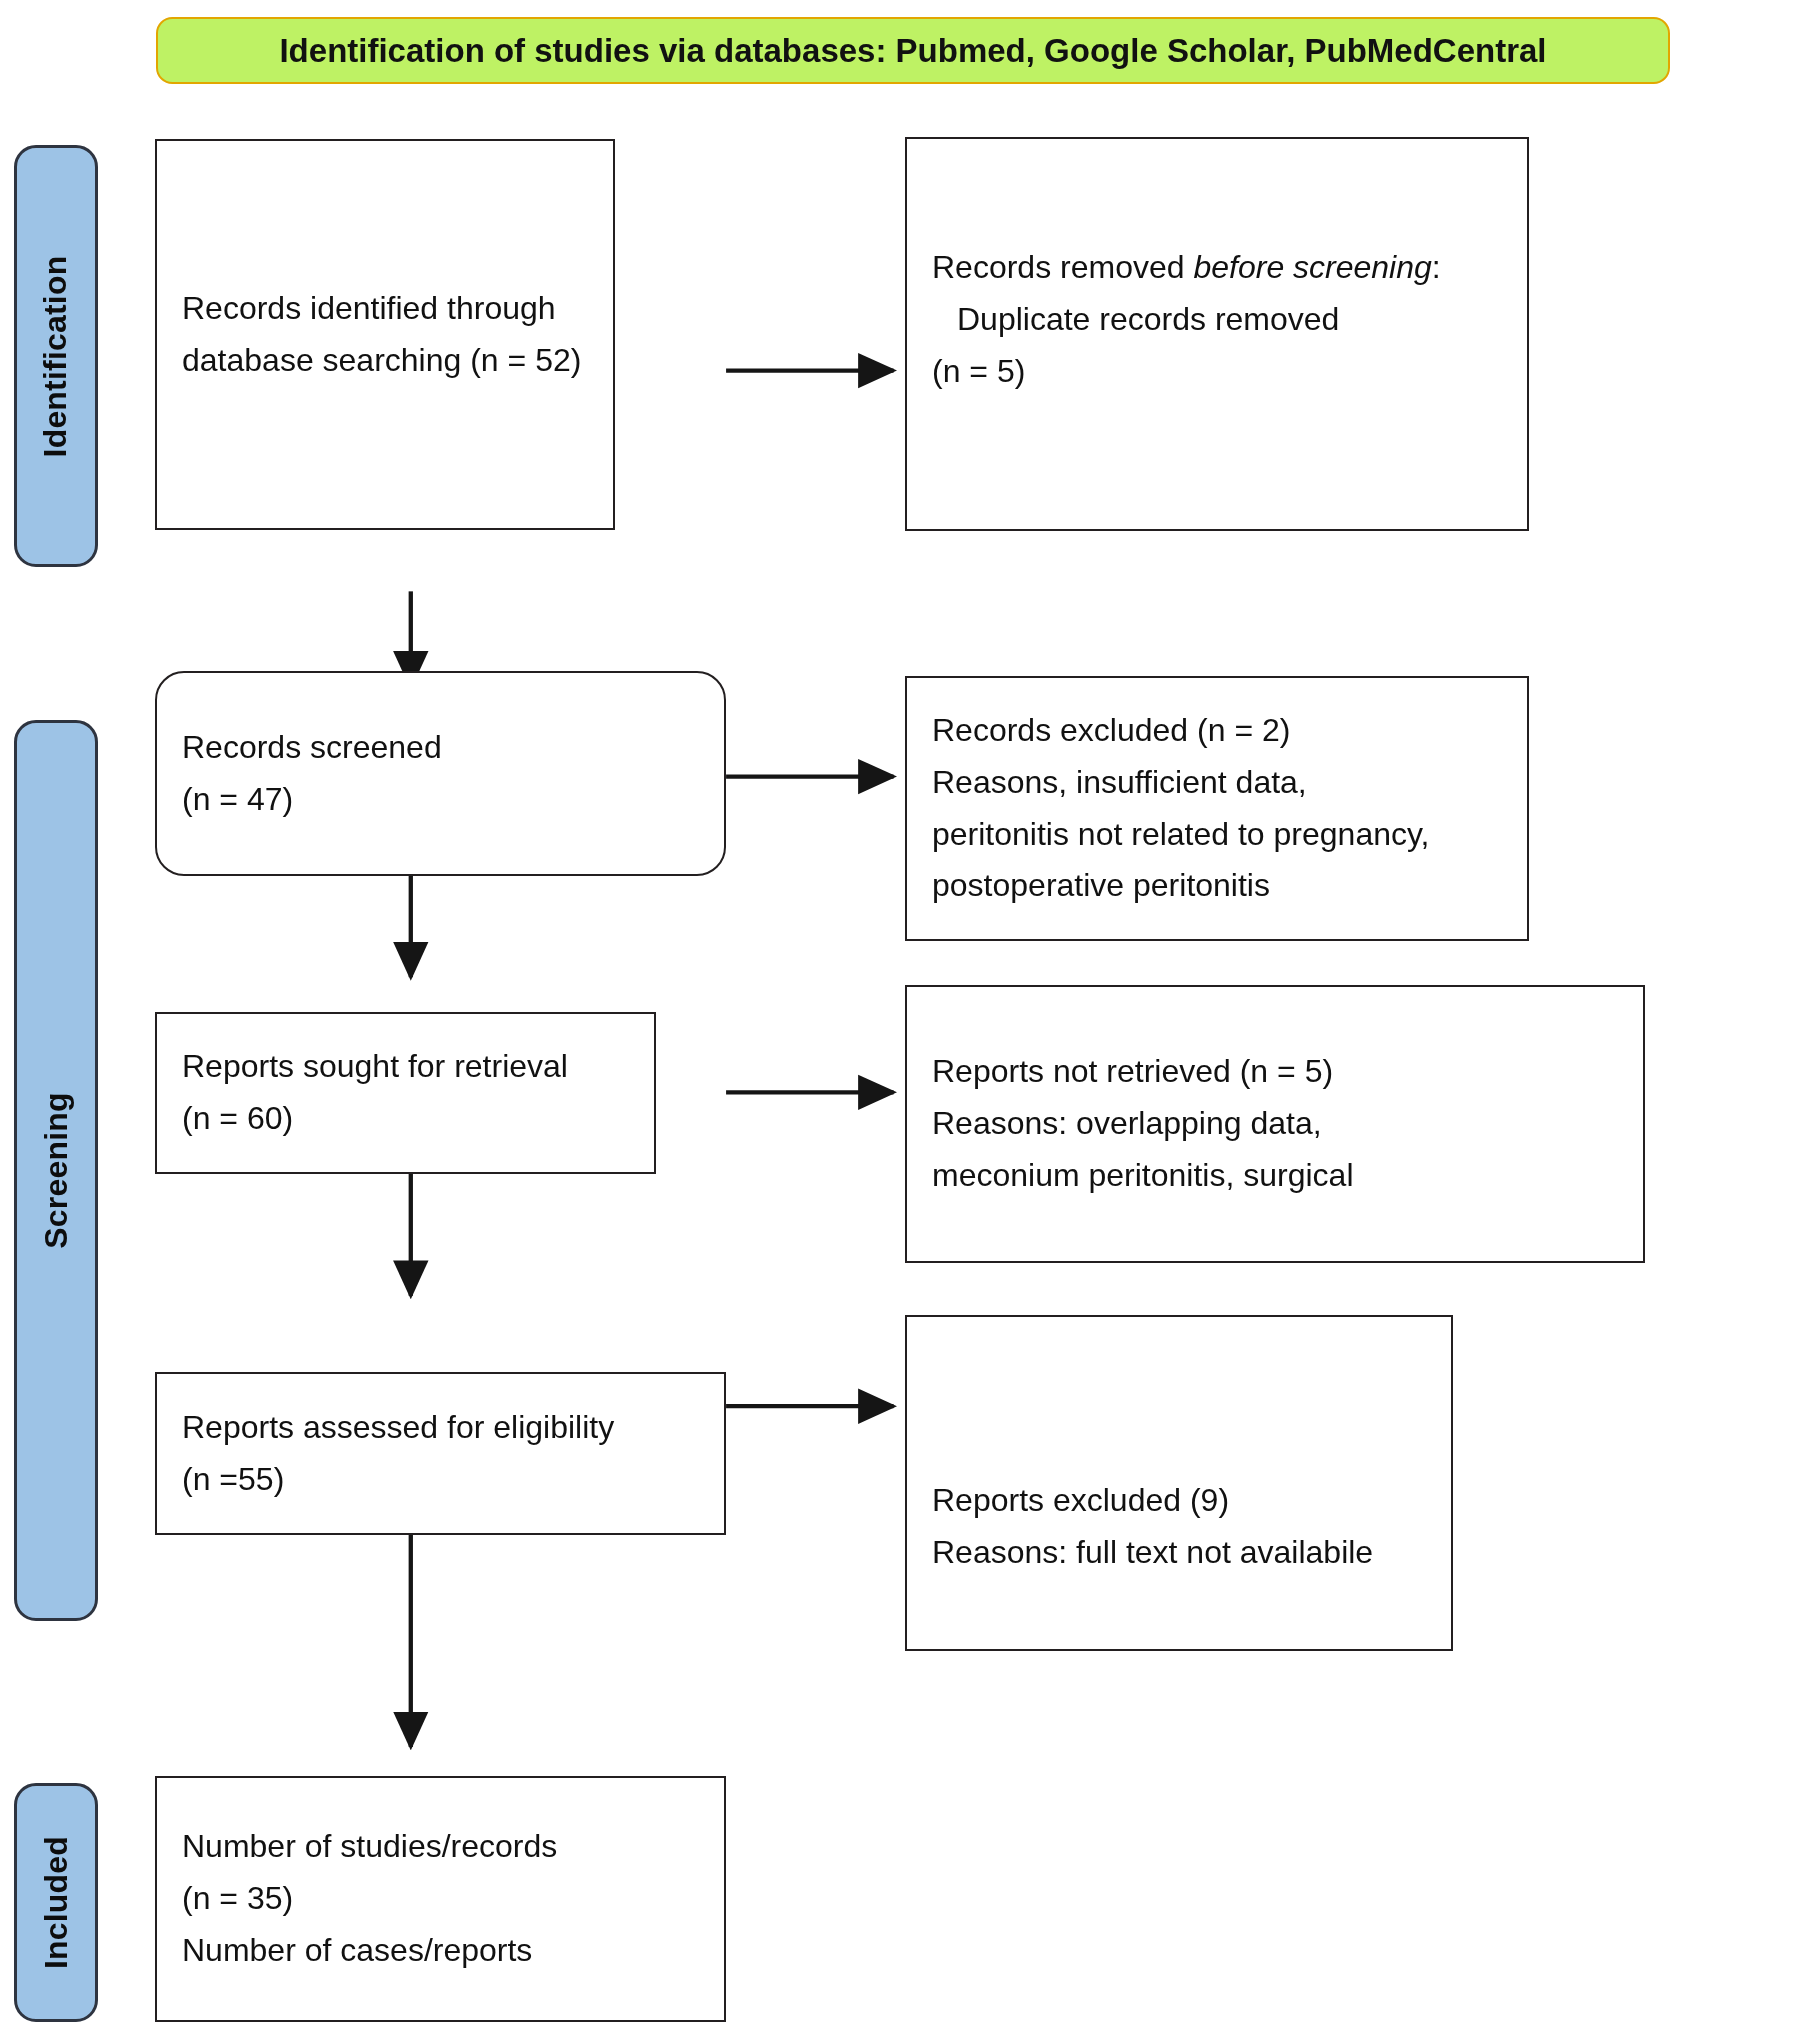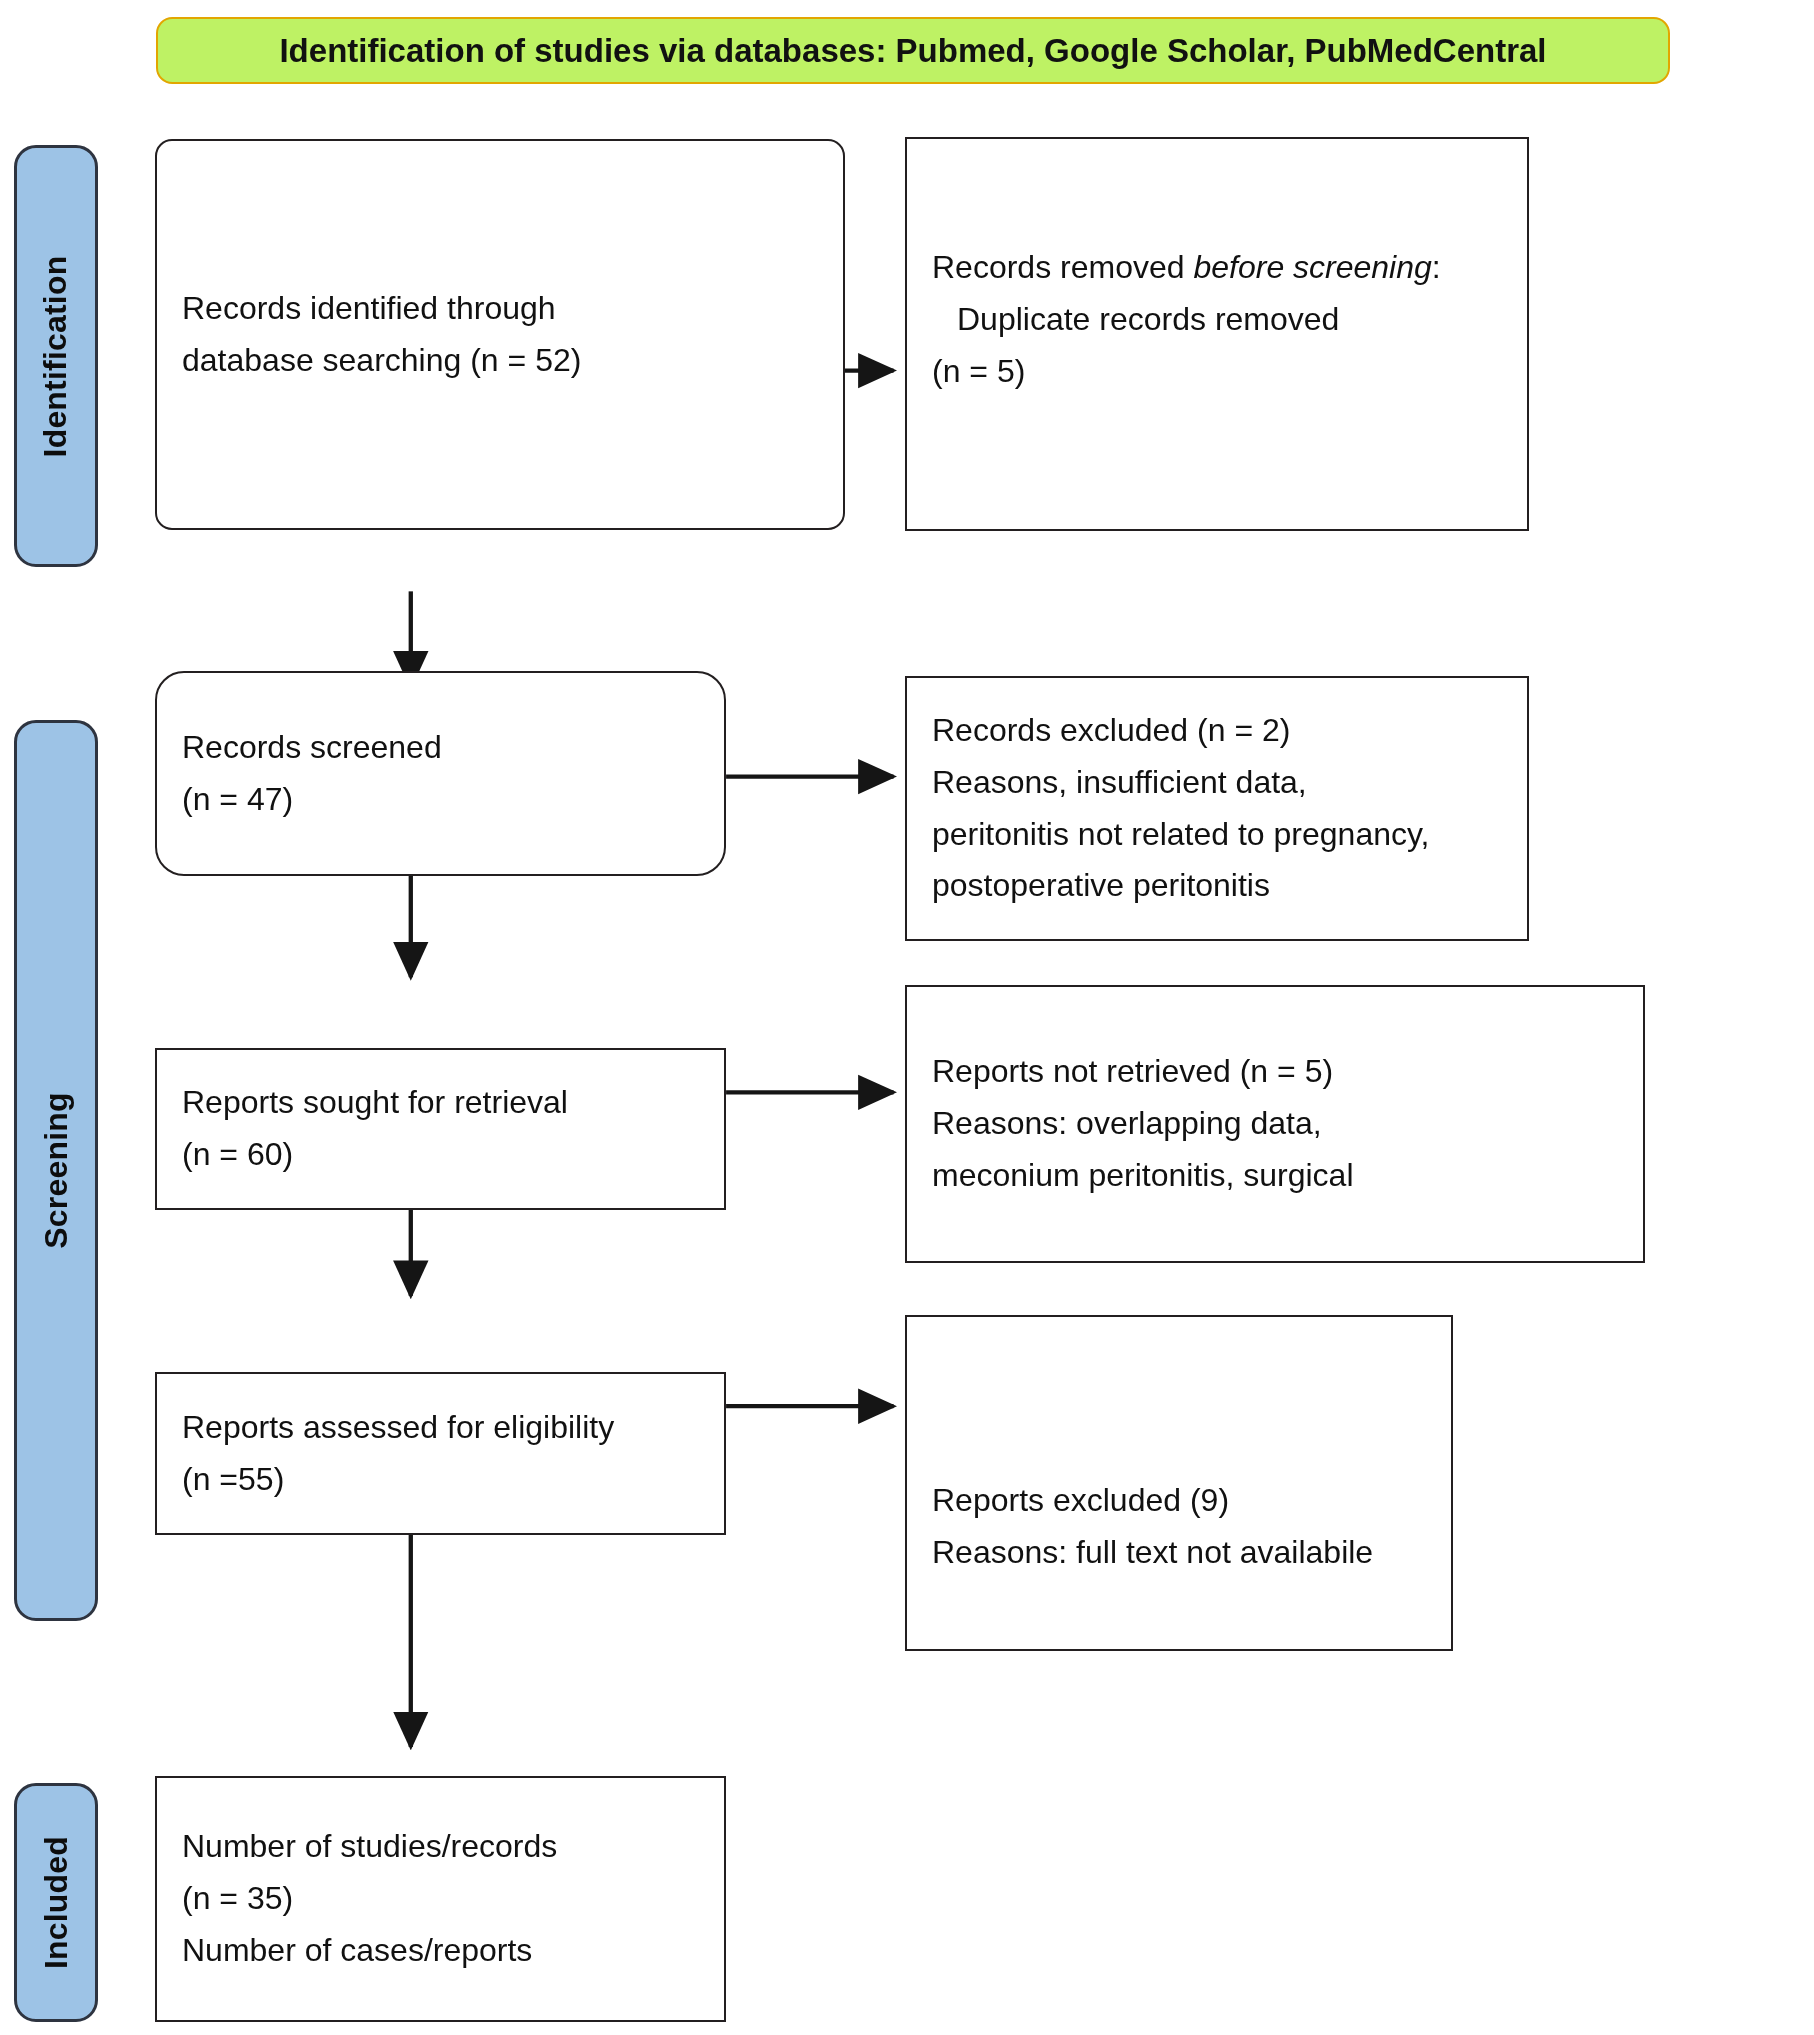--- a/index.html
+++ b/index.html
@@ -131,21 +131,21 @@
   </div>
 
   <div class="phase-band" style="left:14.4px; top:720px; width:84px; height:901px;">
     <span class="phase-label">Screening</span>
   </div>
 
   <div class="phase-band" style="left:14.4px; top:1783px; width:84px; height:239px;">
     <span class="phase-label">Included</span>
   </div>
 
-  <div class="node-box" style="left:155px; top:139px; width:690px; height:391px;border-radius:17px;">
+  <div class="node-box" style="left:155px; top:139px; width:460px; height:391px;">
     <div class="line">Records identified through</div>
     <div class="line">database searching (n = 52)</div>
   </div>
 
   <div class="node-box align-start pad-top-1" style="left:905px; top:137px; width:624px; height:394px;">
     <div class="line">
       <span>Records removed </span><span class="em">before screening</span><span>:</span>
     </div>
     <div class="line indent">Duplicate records removed</div>
     <div class="line">(n = 5)</div>
@@ -156,21 +156,21 @@
     <div class="line">(n = 47)</div>
   </div>
 
   <div class="node-box" style="left:905px; top:676px; width:624px; height:265px;">
     <div class="line">Records excluded (n = 2)</div>
     <div class="line">Reasons, insufficient data,</div>
     <div class="line">peritonitis not related to pregnancy,</div>
     <div class="line">postoperative peritonitis</div>
   </div>
 
-  <div class="node-box" style="left:155px; top:1012px; width:571px; height:162px;margin-top:36px;">
+  <div class="node-box" style="left:155px; top:1012px; width:501px; height:162px;">
     <div class="line">Reports sought for retrieval</div>
     <div class="line">(n = 60)</div>
   </div>
 
   <div class="node-box" style="left:905px; top:985px; width:740px; height:278px;">
     <div class="line">Reports not retrieved (n = 5)</div>
     <div class="line">Reasons: overlapping data,</div>
     <div class="line">meconium peritonitis, surgical</div>
   </div>
 

